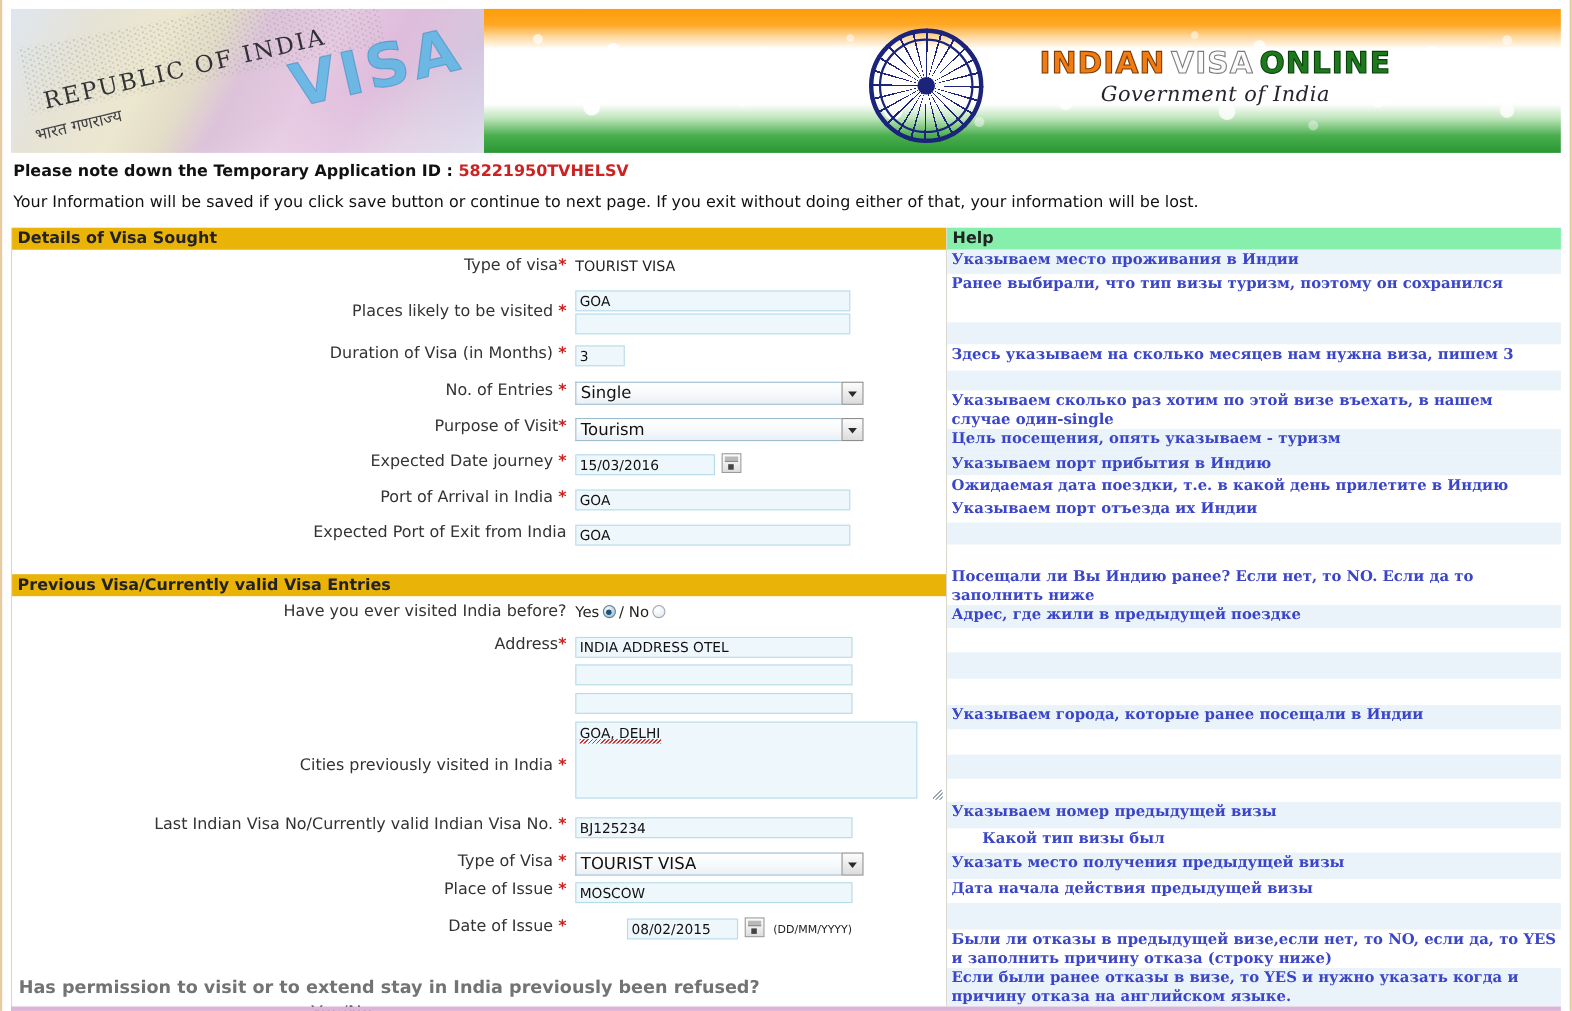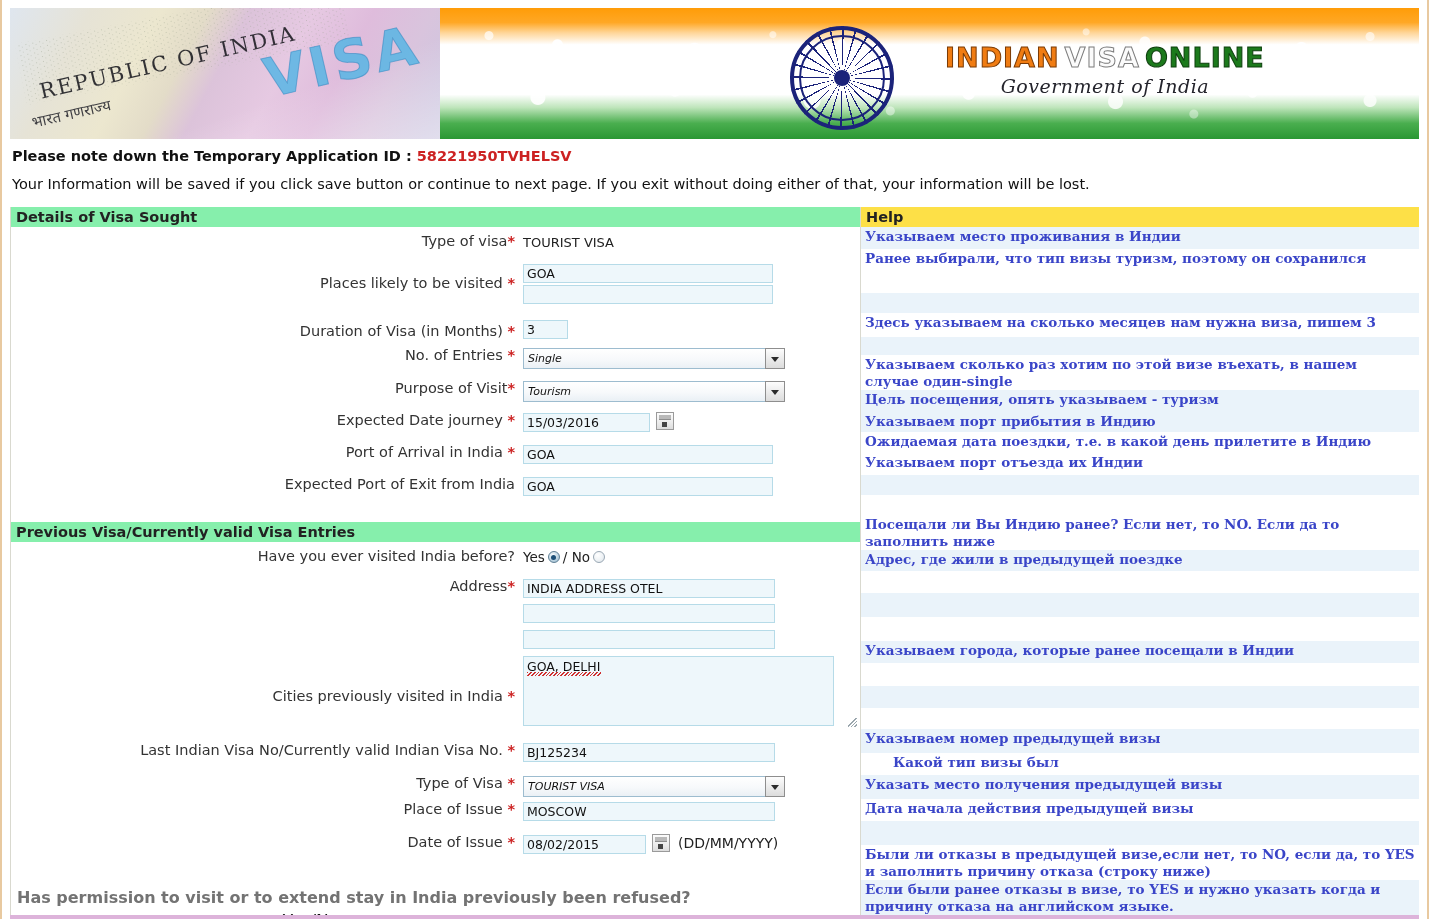--- a/index.html
+++ b/index.html
@@ -226,31 +226,31 @@
     border-left: 1px solid #d9d9cf;
     box-sizing: border-box;
   }
   .col-help {
     flex: 1 1 auto;
     position: relative;
     border-left: 1px solid #d9d9cf;
     box-sizing: border-box;
   }
   .bar {
-    background: #86efac;
+    background: #eab308;
     height: 20px;
     line-height: 20px;
     font-family: "DejaVu Sans", sans-serif;
     font-size: 14.5px;
     font-weight: bold;
     color: #222222;
     padding-left: 5px;
     box-sizing: border-box;
   }
-  .bar-help { background: #fde047; }
+  .bar-help { background: #86efac; }
 
   
   .frow {
     display: flex;
     align-items: flex-start;
     min-height: 26px;
   }
   .lbl {
     width: 512px;
     flex: 0 0 512px;
@@ -280,21 +280,21 @@
     border: 1px solid #b6dbe8;
     box-sizing: border-box;
     padding: 1px 3px;
     outline: none;
   }
   input.ti { height: 19px; }
   .w250 { width: 250px; }
   .w252 { width: 252px; }
   .w45  { width: 45px; }
   .w138 { width: 127px; }
-  .w123 { width: 123px; }
+  .w123 { width: 101px; margin-left: 47px; }
 
   textarea.ta {
     width: 311px;
     height: 70px;
     resize: none;
     padding: 2px 3px;
     line-height: 1.25;
   }
   .squiggle {
     position: absolute;
@@ -321,28 +321,27 @@
     align-items: stretch;
     width: 262px;
     height: 21px;
   }
   .combo-box {
     flex: 1 1 auto;
     background: linear-gradient(to bottom, #ffffff 0%, #f7f9fb 55%, #eaf0f5 100%);
     border: 1px solid #9dbccf;
     border-right: none;
     font-family: "DejaVu Sans", sans-serif;
-    font-size: 11px;
+    font-size: 15px;
     color: #111111;
     line-height: 19px;
     padding-left: 4px;
     box-sizing: border-box;
     overflow: hidden;
     white-space: nowrap;
-    font-style: italic;
   }
   .combo-btn {
     flex: 0 0 20px;
     border: 1px solid #8e8e8e;
     background: linear-gradient(to bottom, #fdfdfd 0%, #ececec 50%, #dcdcdc 100%);
     box-sizing: border-box;
     position: relative;
   }
   .combo-btn::after {
     content: "";
@@ -374,21 +373,21 @@
   }
   .cal-btn::after {
     content: "";
     position: absolute;
     left: 5px; top: 9px;
     width: 5px; height: 5px;
     background: #444444;
   }
   .date-suffix {
     font-family: "DejaVu Sans", sans-serif;
-    font-size: 14px;
+    font-size: 10px;
     color: #222222;
     margin-left: 8px;
     vertical-align: 1px;
   }
 
   
   .radio-row {
     font-family: "DejaVu Sans", sans-serif;
     font-size: 13.5px;
     color: #222222;
@@ -506,21 +505,21 @@
 
       <div class="frow" style="margin-top:4px;">
         <div class="lbl" style="padding-top:12px;"><span>Places likely to be visited </span><span class="req">*</span></div>
         <div class="fld">
           <input class="ti w250" value="GOA" style="">
           <br>
           <input class="ti w250" style="margin-top: 2px;" value="">
         </div>
       </div>
 
-      <div class="frow" style="margin-top:9px;align-items:flex-end;">
+      <div class="frow" style="margin-top:9px;">
         <div class="lbl"><span>Duration of Visa (in Months) </span><span class="req">*</span></div>
         <div class="fld">
           <input class="ti w45" value="3" style="">
         </div>
       </div>
 
       <div class="frow" style="margin-top:8px;">
         <div class="lbl"><span>No. of Entries </span><span class="req">*</span></div>
         <div class="fld">
           <div class="combo">

